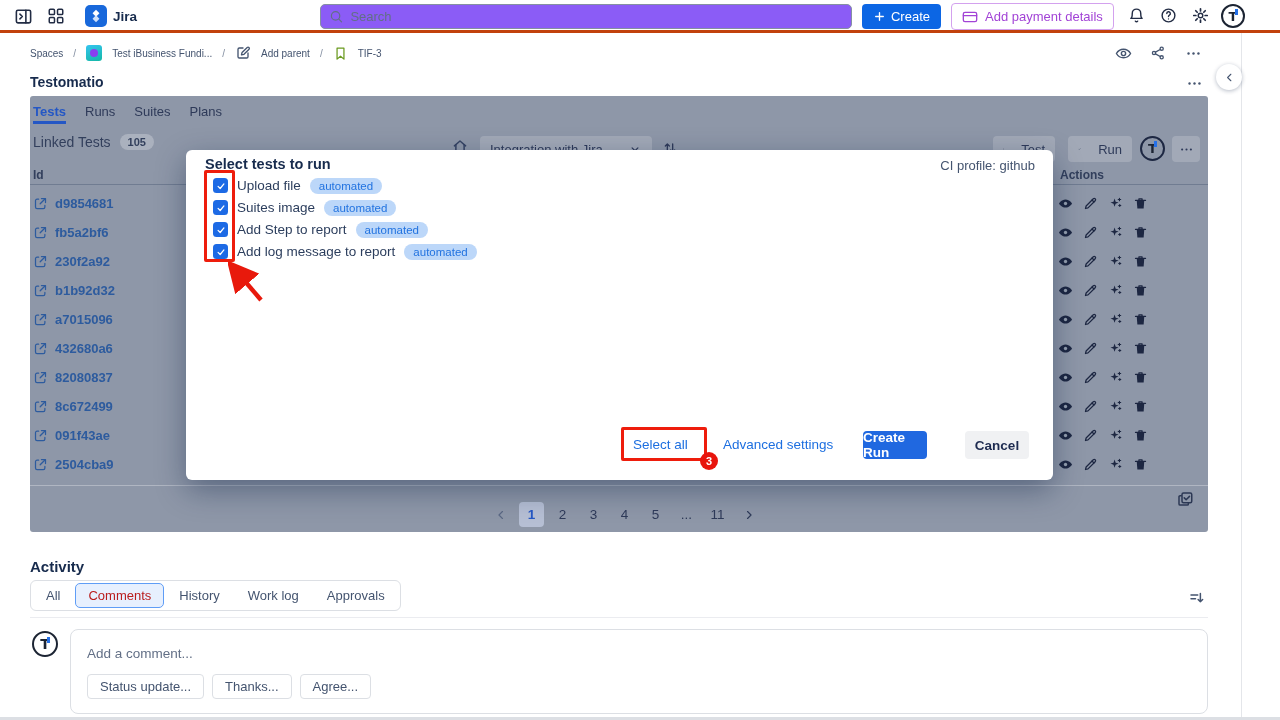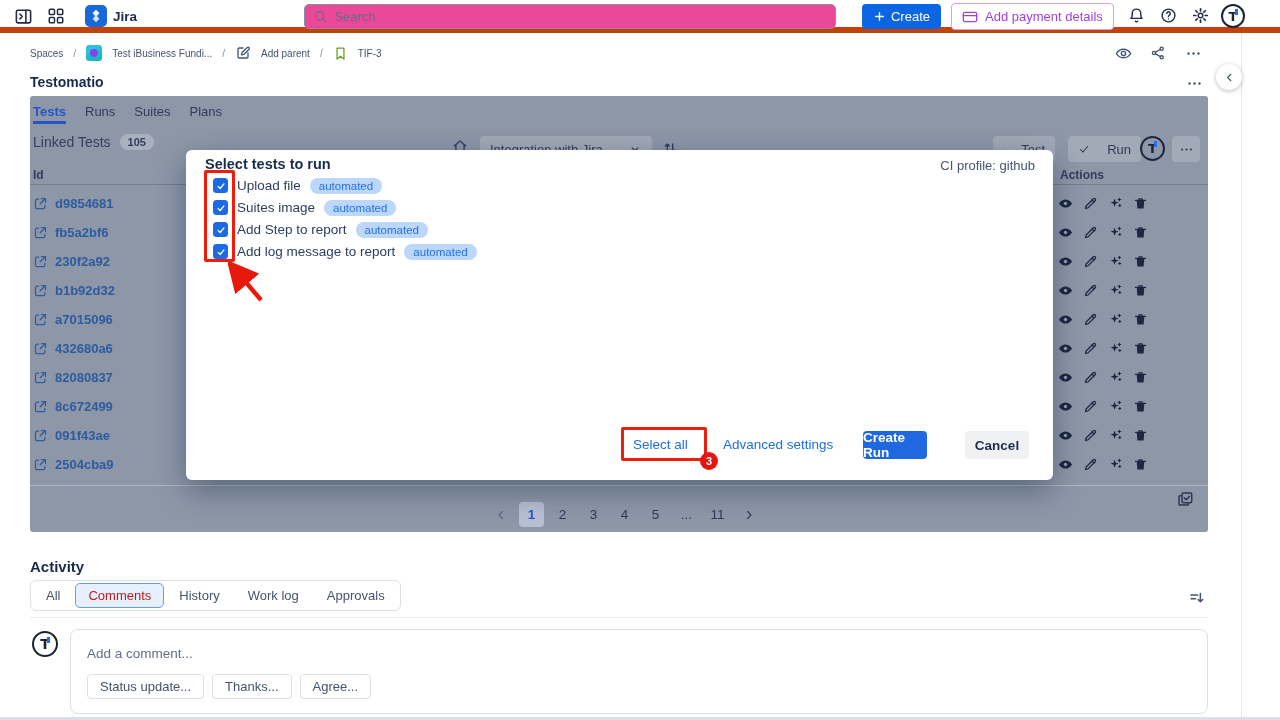--- a/index.html
+++ b/index.html
@@ -3,24 +3,24 @@
 <meta charset="utf-8">
 <style>
 *{margin:0;padding:0;box-sizing:border-box}
 body{background:#fff}
 #app{position:relative;width:1280px;height:720px;overflow:hidden;background:#fff;
      font-family:"Liberation Sans",sans-serif;color:#172b4d}
 .abs{position:absolute}
 svg.ic{display:block;stroke:currentColor;fill:none;stroke-width:2;stroke-linecap:round;stroke-linejoin:round}
 .flex{display:flex;align-items:center}
 
-.navbar{left:0;top:0;width:1280px;height:33px;background:#fff;border-bottom:6px solid #c2410c}
+.navbar{left:0;top:0;width:1280px;height:33px;background:#fff;border-bottom:3px solid #c2410c}
 .iconbtn{display:flex;align-items:center;justify-content:center;color:#222c44;cursor:pointer}
 .jira-logo{width:22px;height:22px;border-radius:5px;background:#1868db;display:flex;align-items:center;justify-content:center}
-.search{left:304px;top:4px;width:532px;height:25px;border:1px solid #8590a2;border-radius:5px;background:#ec4899;display:flex;align-items:center;padding:4px 8px;gap:7px;color:#626f86}
+.search{left:320px;top:4px;width:532px;height:25px;border:1px solid #8590a2;border-radius:5px;background:#8b5cf6;display:flex;align-items:center;padding:4px 8px;gap:7px;color:#626f86}
 .search input{border:none;outline:none;font-size:13px;width:100%;font-family:inherit;color:#172b4d;background:transparent}
 .search input::placeholder{color:#626f86}
 .btn-create{left:862px;top:4px;width:79px;height:25px;background:#0c66e4;color:#fff;border-radius:4px;display:flex;align-items:center;justify-content:center;gap:5px;font-size:13px;font-weight:500;cursor:pointer}
 .btn-payment{left:951px;top:3px;height:27px;padding:0 10px;border:1.5px solid #d3a1ee;color:#a243d6;border-radius:4px;display:flex;align-items:center;gap:7px;font-size:13px;font-weight:500;cursor:pointer;background:#fff}
 
 .tlogo{position:relative;border:2px solid #1c2433;border-radius:50%;background:#fff;display:flex;align-items:center;justify-content:center;cursor:pointer}
 .tlogo::after{content:"T";font-weight:800;color:#1c2433;font-family:"DejaVu Sans",sans-serif}
 .tlogo i{position:absolute;width:3px;height:6px;background:#2570e8}
 
 .crumb{font-size:10px;color:#44546f}
@@ -312,21 +312,21 @@
     </div>
     <svg class="ic abs" width="16" height="16" style="left:632px;top:44px;color:#2e3a59">
         <use href="#i-swap"></use>
       </svg>
     <div class="abs gbtn" style="left:963px;top:40px;width:62px">
       <svg class="ic" width="14" height="14">
           <use href="#i-link"></use>
         </svg>
       <span>Test</span>
     </div>
-    <div class="abs gbtn" style="left:1038px;top:40px;width:73px">
+    <div class="abs gbtn" style="left:1038px;top:40px;width:64px">
       <svg class="ic" width="14" height="14">
           <use href="#i-check"></use>
         </svg>
       <span>Run</span>
     </div>
     <div class="abs tlogo" style="left:1110px;top:40px;width:25px;height:25px;font-size:13px;background:transparent;border-color:#1d2742">
         <i style="top:3px;right:6px;background:#2570e8"></i>
       </div>
     <div class="abs gbtn" style="left:1142px;top:40px;width:28px;justify-content:center;padding:0">
         <svg class="ic" width="15" height="15">

